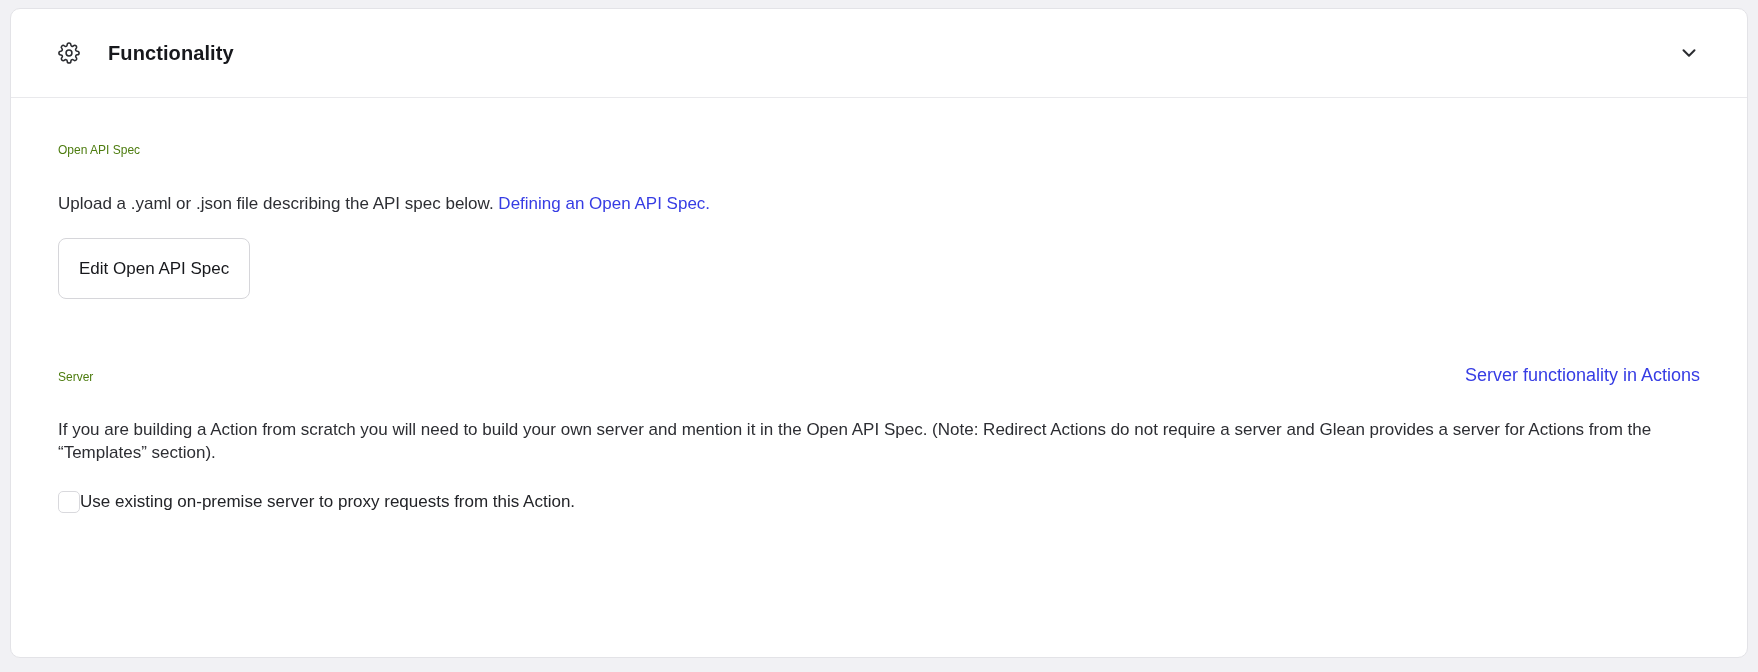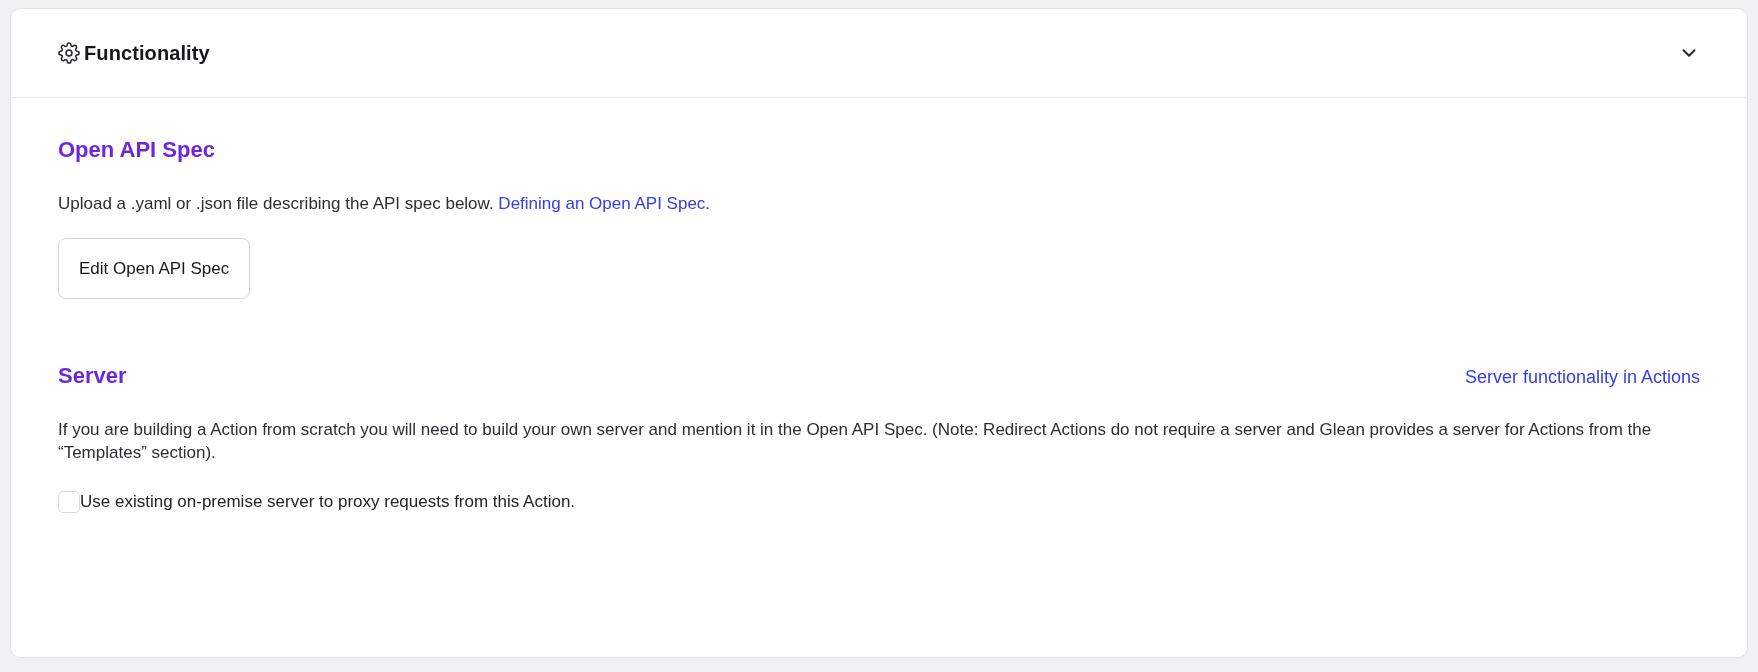--- a/index.html
+++ b/index.html
@@ -21,42 +21,42 @@
   .card-header {
     display: flex;
     align-items: center;
     justify-content: space-between;
     height: 89px;
     padding: 0 47px;
     border-bottom: 1px solid #e9e9ec;
   }
   .header-left {
     display: flex;
-    gap: 4px;
+    gap: 28px;
   }
   .gear-wrap, .chevron-wrap {
     display: flex;
     align-items: center;
     justify-content: center;
     color: #2b2c30;
   }
   .chevron-wrap { cursor: pointer; }
   .card-title {
     font-size: 20px;
     font-weight: 600;
     letter-spacing: 0.1px;
     color: #17181c;
   }
   .card-body {
     padding: 41px 47px 0 47px;
   }
   .section-label {
-    font-size: 22px;
-    font-weight: 700;
-    color: #6d28d9;
+    font-size: 12px;
+    font-weight: 400;
+    color: #4d7c0f;
     line-height: 22px;
   }
   .para {
     margin-top: 30px;
     font-size: 17px;
     line-height: 26px;
     color: #2d2e33;
   }
   a.inline-link, a.section-link {
     color: #363ce4;

